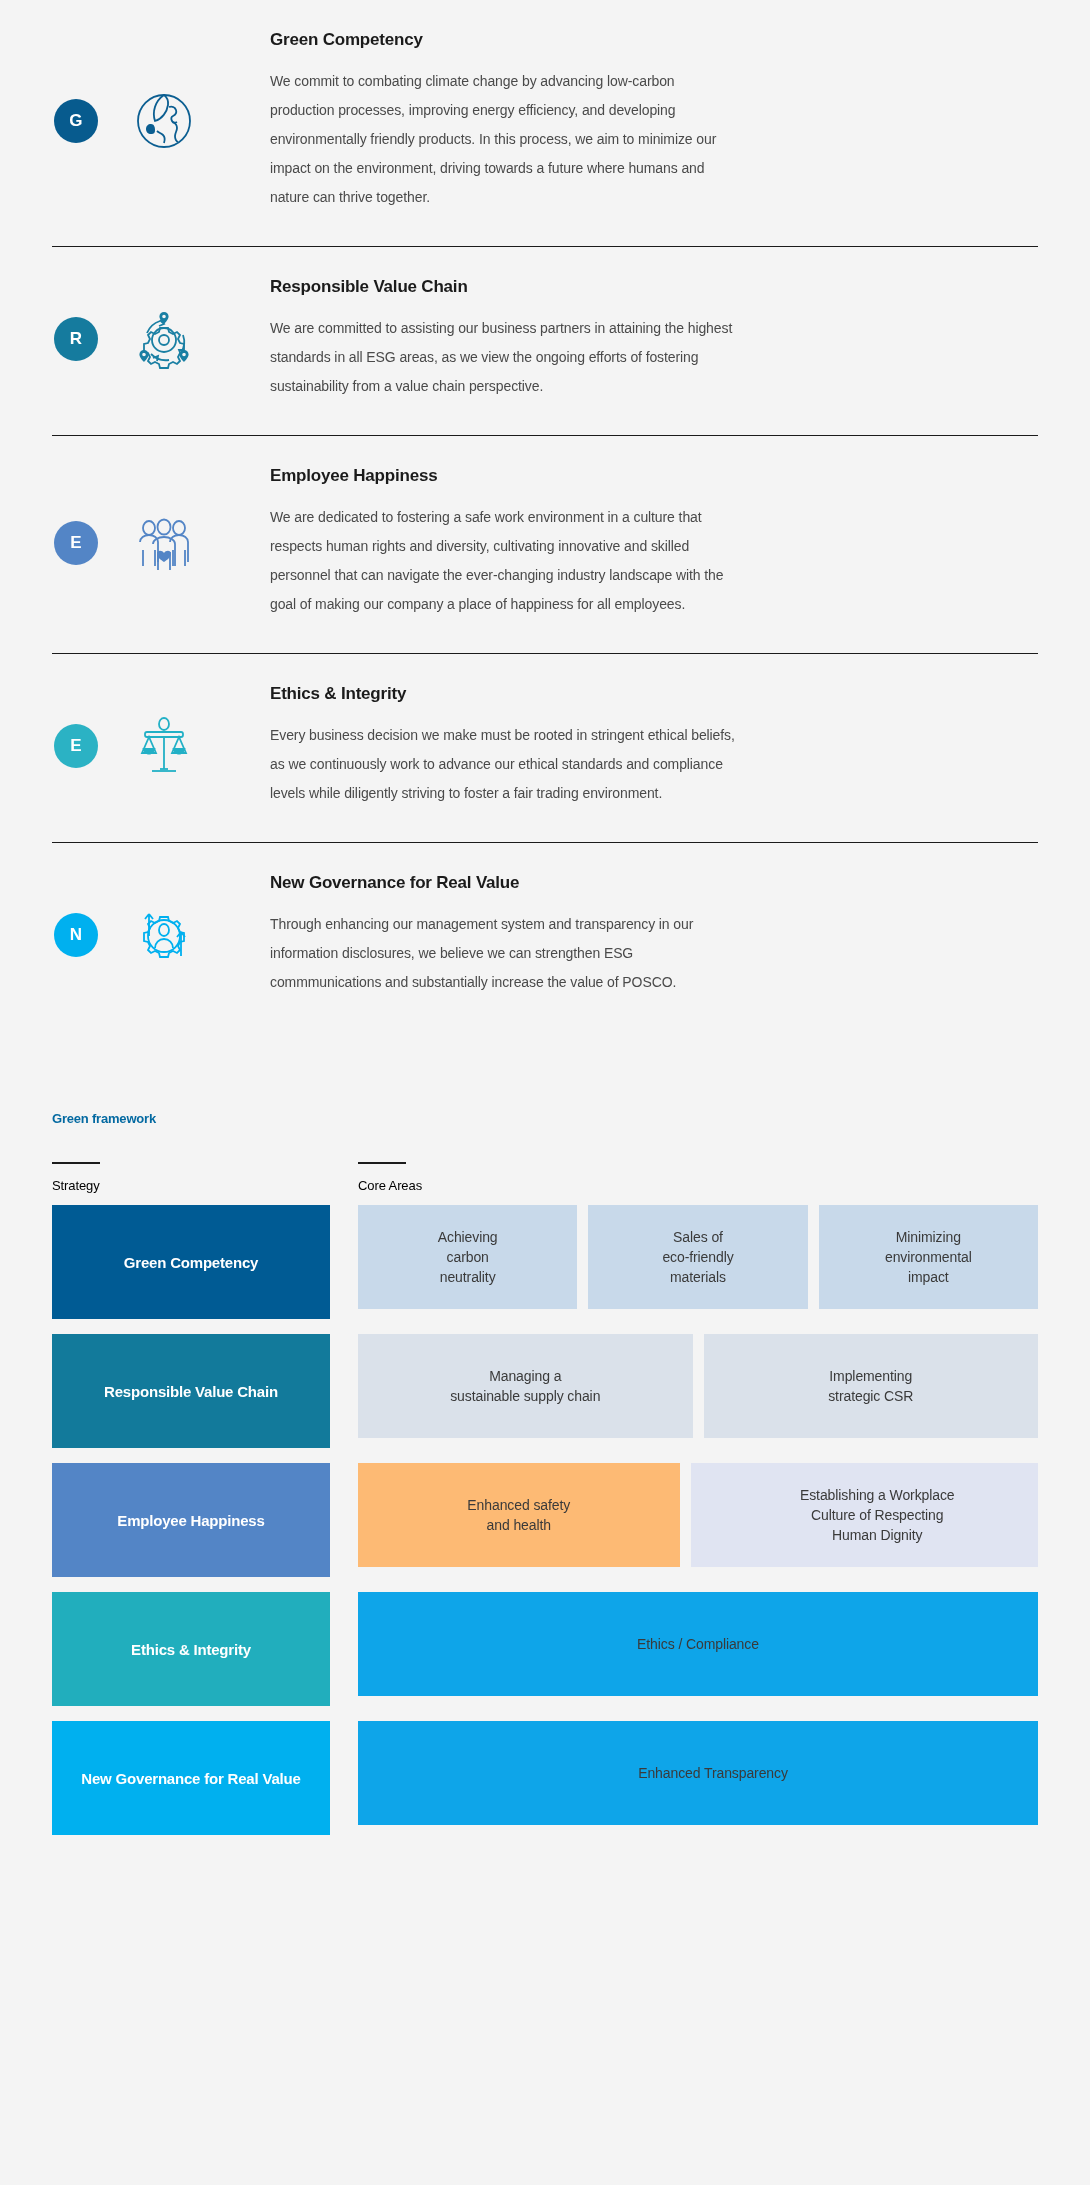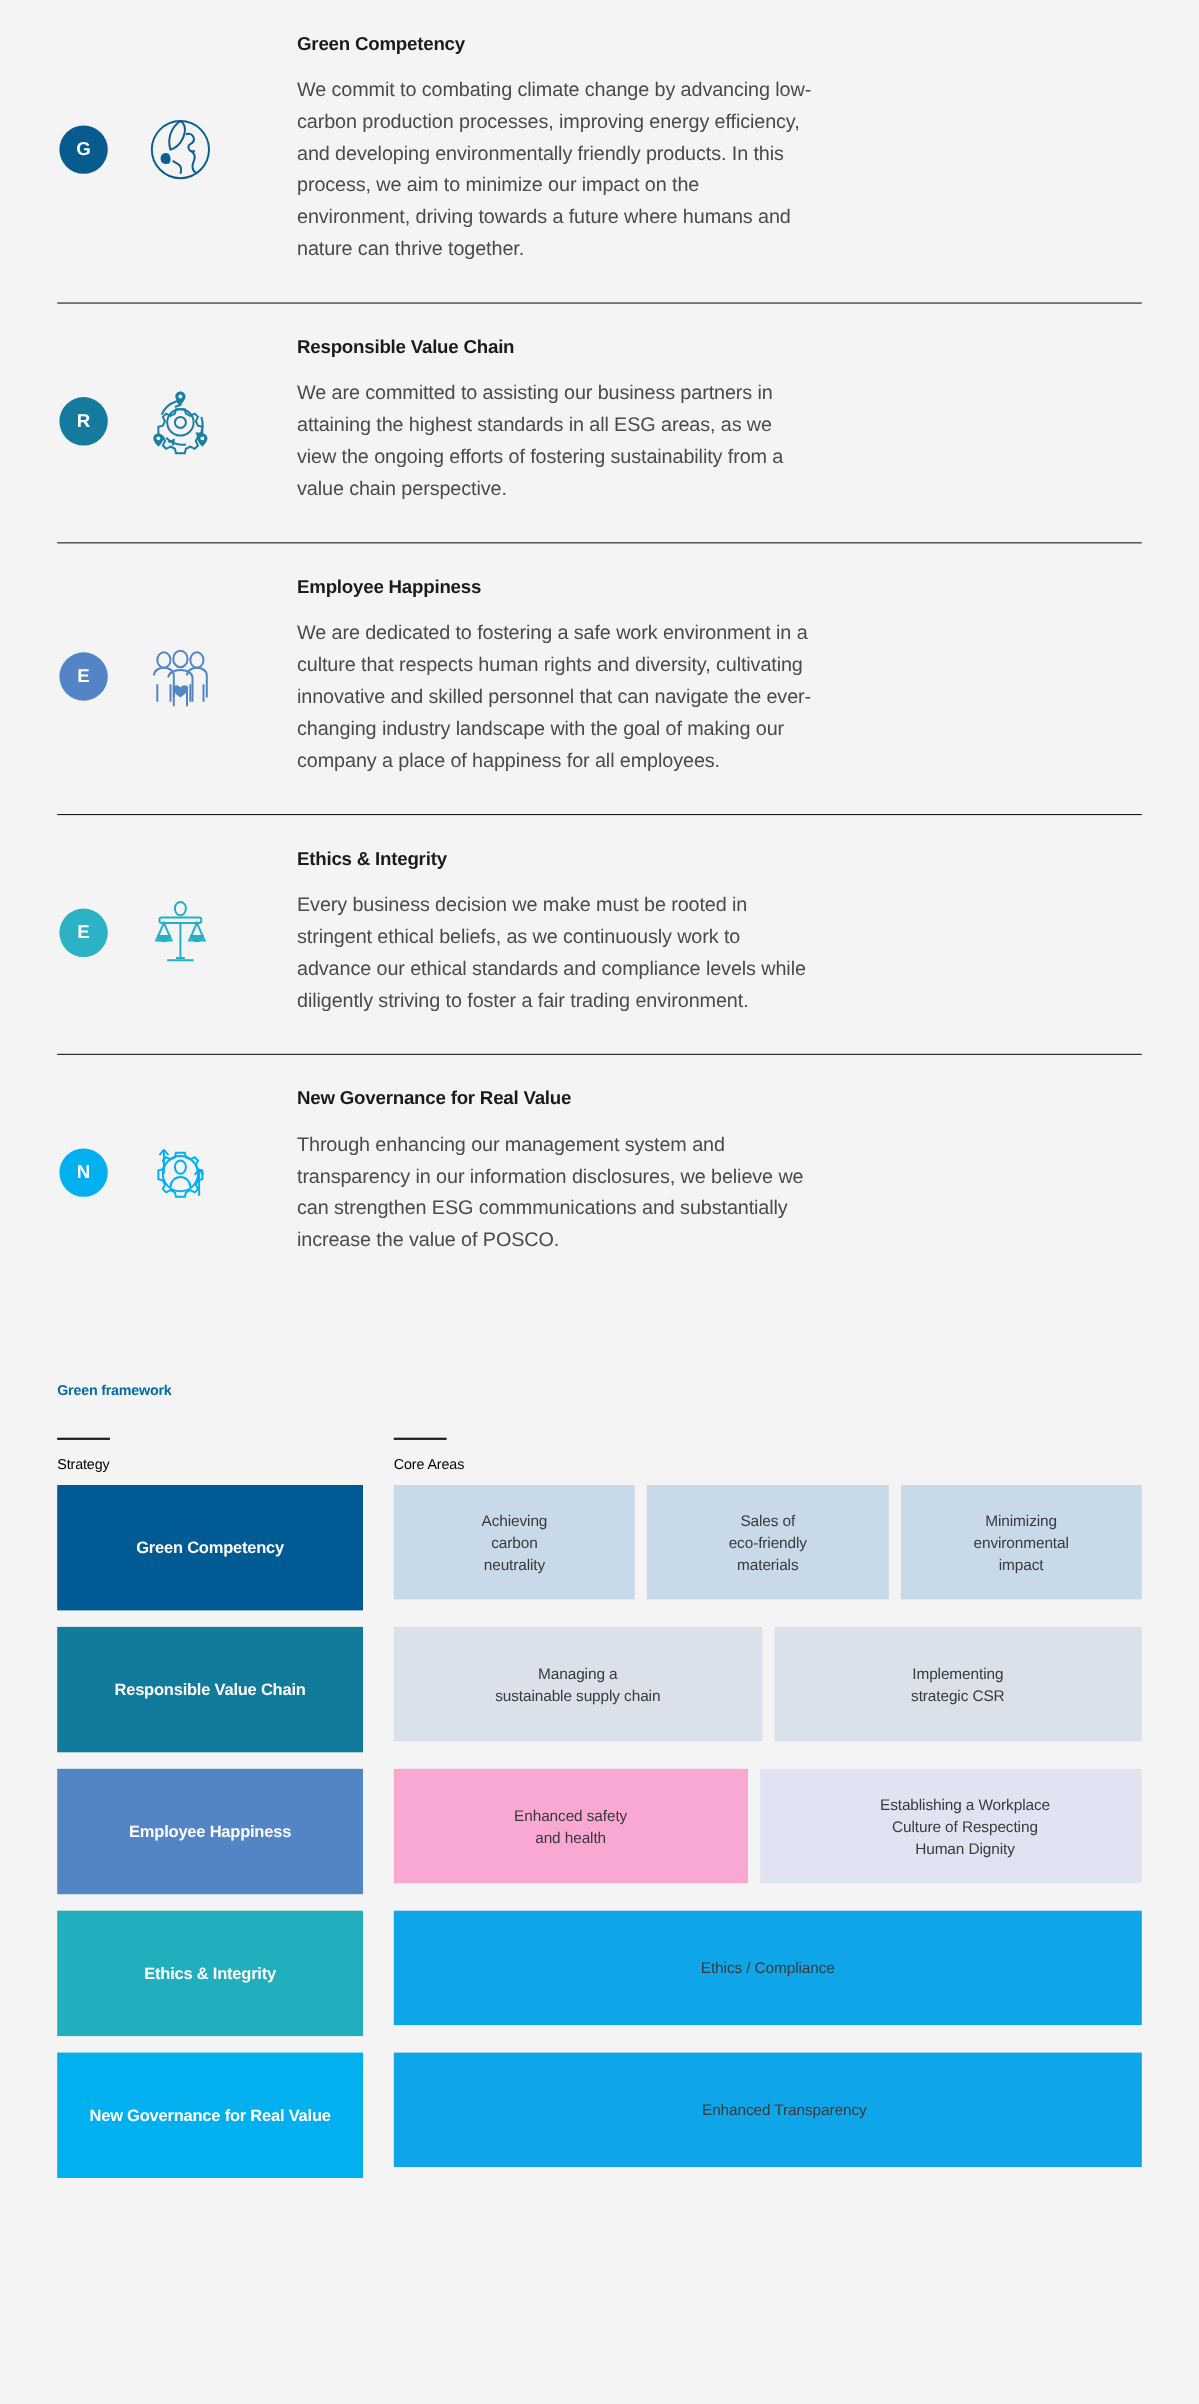--- a/index.html
+++ b/index.html
@@ -50,21 +50,21 @@
 
   .text-col { flex: 1 1 auto; padding-left: 48px; padding-right: 2px; }
   .p-title {
     font-size: 17px;
     font-weight: bold;
     color: #1b1b1b;
     letter-spacing: -.2px;
     margin-bottom: 17px;
   }
   .p-desc {
-    font-size: 18px;
+    font-size: 14px;
     line-height: 29px;
     color: #4a4a4a;
     letter-spacing: -.1px;
     max-width: 470px;
   }
 
   
   .framework { padding: 68px 52px 54px 52px; }
   .fw-title {
     font-size: 13px;
@@ -285,21 +285,21 @@
 sustainable supply chain</div>
       <div class="fw-area" style="background-color: rgb(218, 225, 234);">Implementing
 strategic CSR</div>
     </div>
   </div>
 
   <div class="fw-row">
     <div class="fw-strategy" style="background-color: rgb(83, 133, 198);">Employee Happiness</div>
     <div class="fw-gap"></div>
     <div class="fw-areas">
-      <div class="fw-area" style="background-color: #f9a8d4;">Enhanced safety
+      <div class="fw-area" style="background-color: #fdba74;">Enhanced safety
 and health</div>
       <div class="fw-area" style="background-color: rgb(224, 228, 242); padding-left: 34px;">Establishing a Workplace
 Culture of Respecting
 Human Dignity</div>
     </div>
   </div>
 
   <div class="fw-row">
     <div class="fw-strategy" style="background-color: rgb(33, 174, 189);">Ethics &amp; Integrity</div>
     <div class="fw-gap"></div>

